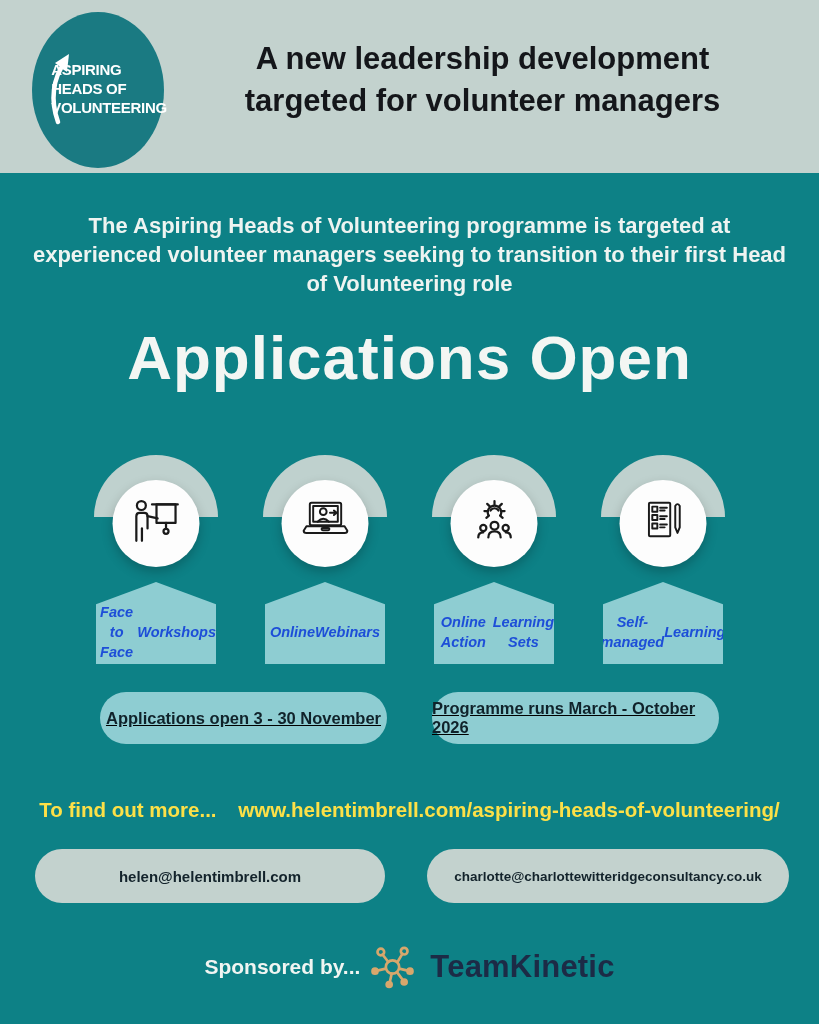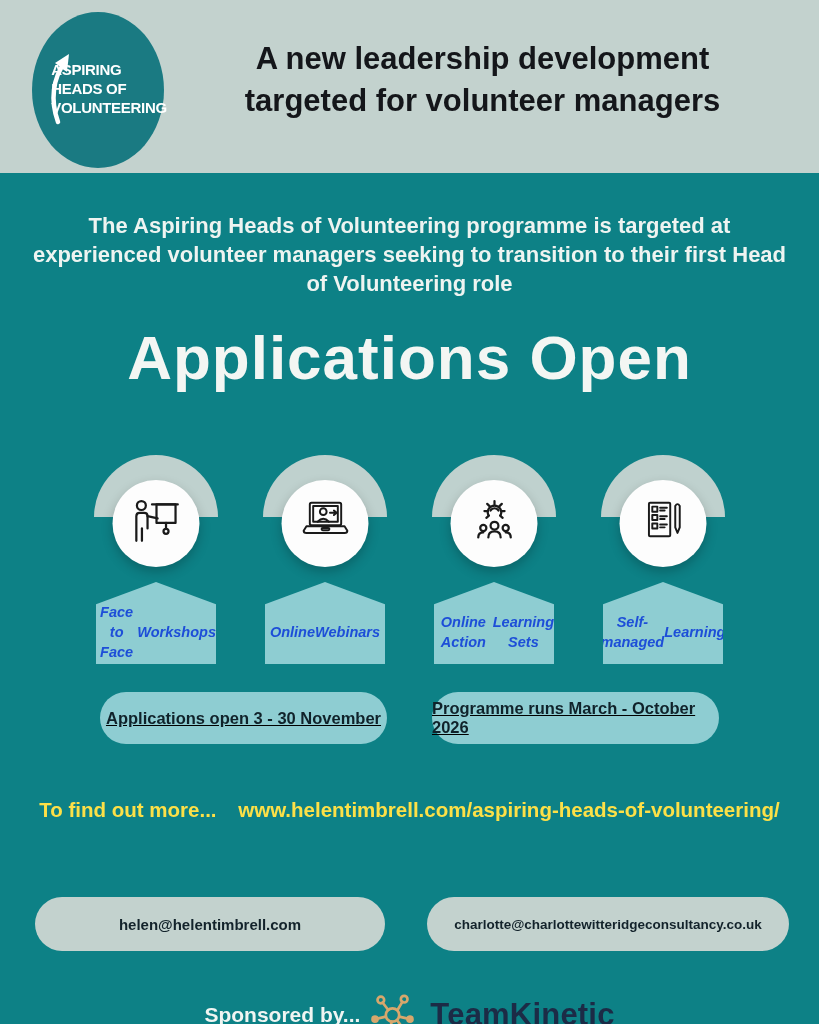--- a/index.html
+++ b/index.html
@@ -92,21 +92,21 @@
   .developed {
     margin-top:39px; text-align:center;
     color:#f0f5f2; font-size:20px; font-weight:bold;
   }
 
   
   .emails { display:flex; justify-content:space-between; margin:27px 30px 0 35px; }
   .email-pill {
     height:54px; background:#c3d2ce; border-radius:28px;
     display:flex; align-items:center; justify-content:center;
-    color:#13232b; font-weight:bold;margin-top:48px;
+    color:#13232b; font-weight:bold;
   }
   .email-pill.left  { width:350px; font-size:15px; }
   .email-pill.right { width:362px; font-size:13.5px; }
 
   
   .sponsor {
     margin-top:38px; display:flex; align-items:center; justify-content:center; gap:10px;
   }
   .sponsor-prefix { color:#f0f5f2; font-size:21px; font-weight:bold; }
   .tk-name { color:#1c2b46; font-size:31px; font-weight:600; letter-spacing:0.2px; }

